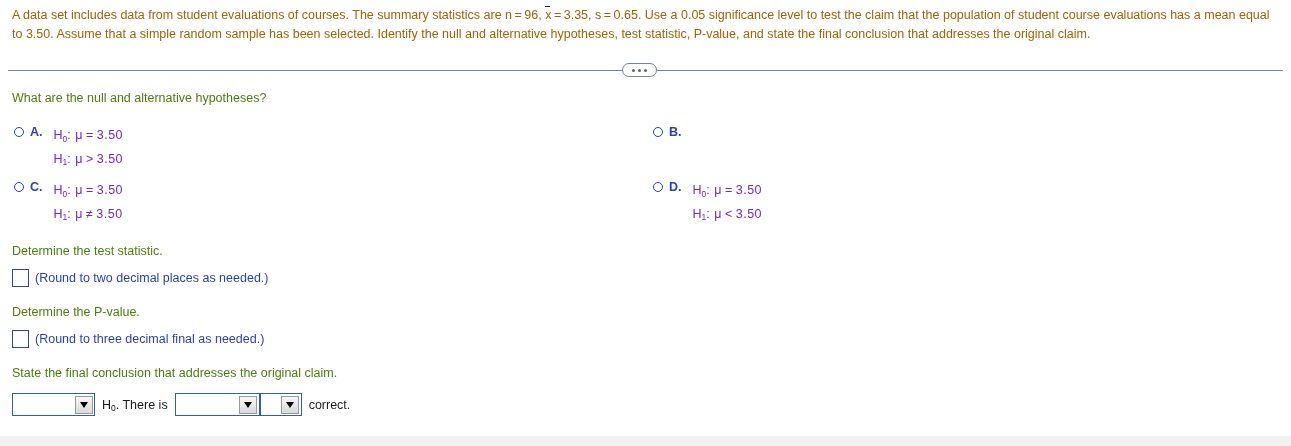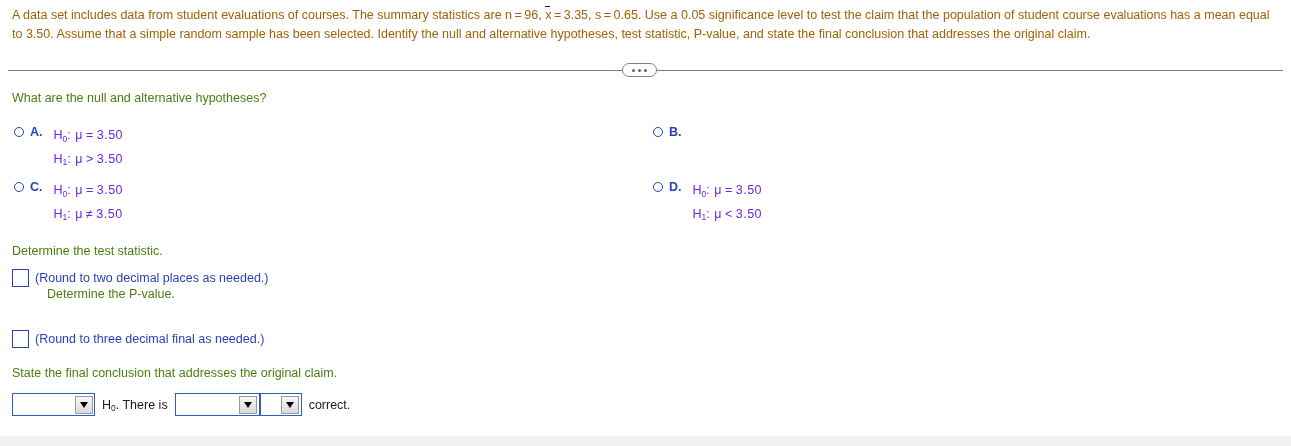--- a/index.html
+++ b/index.html
@@ -256,21 +256,21 @@
     <div><span>H</span><sub>1</sub><span class="sp">: μ &lt; 3.50</span></div>
   </span>
 </div>
 
 <div class="q-line" style="top:244px;text-align:center;">Determine the test statistic.</div>
 <div class="ans-row" style="top:269px;">
   <span class="ans-box"></span>
   <span class="hint">(Round to two decimal places as needed.)</span>
 </div>
 
-<div class="q-line" style="top:287px;margin-left:35px;">Determine the P-value.</div>
+<div class="q-line" style="top:305px;">Determine the P-value.</div>
 <div class="ans-row" style="top:330px;">
   <span class="ans-box"></span>
   <span class="hint">(Round to three decimal final as needed.)</span>
 </div>
 
 <div class="q-line" style="top:366px;">State the final conclusion that addresses the original claim.</div>
 
 <div class="final-row">
   <span class="dd dd-w1">
     <span class="dd-btn">

